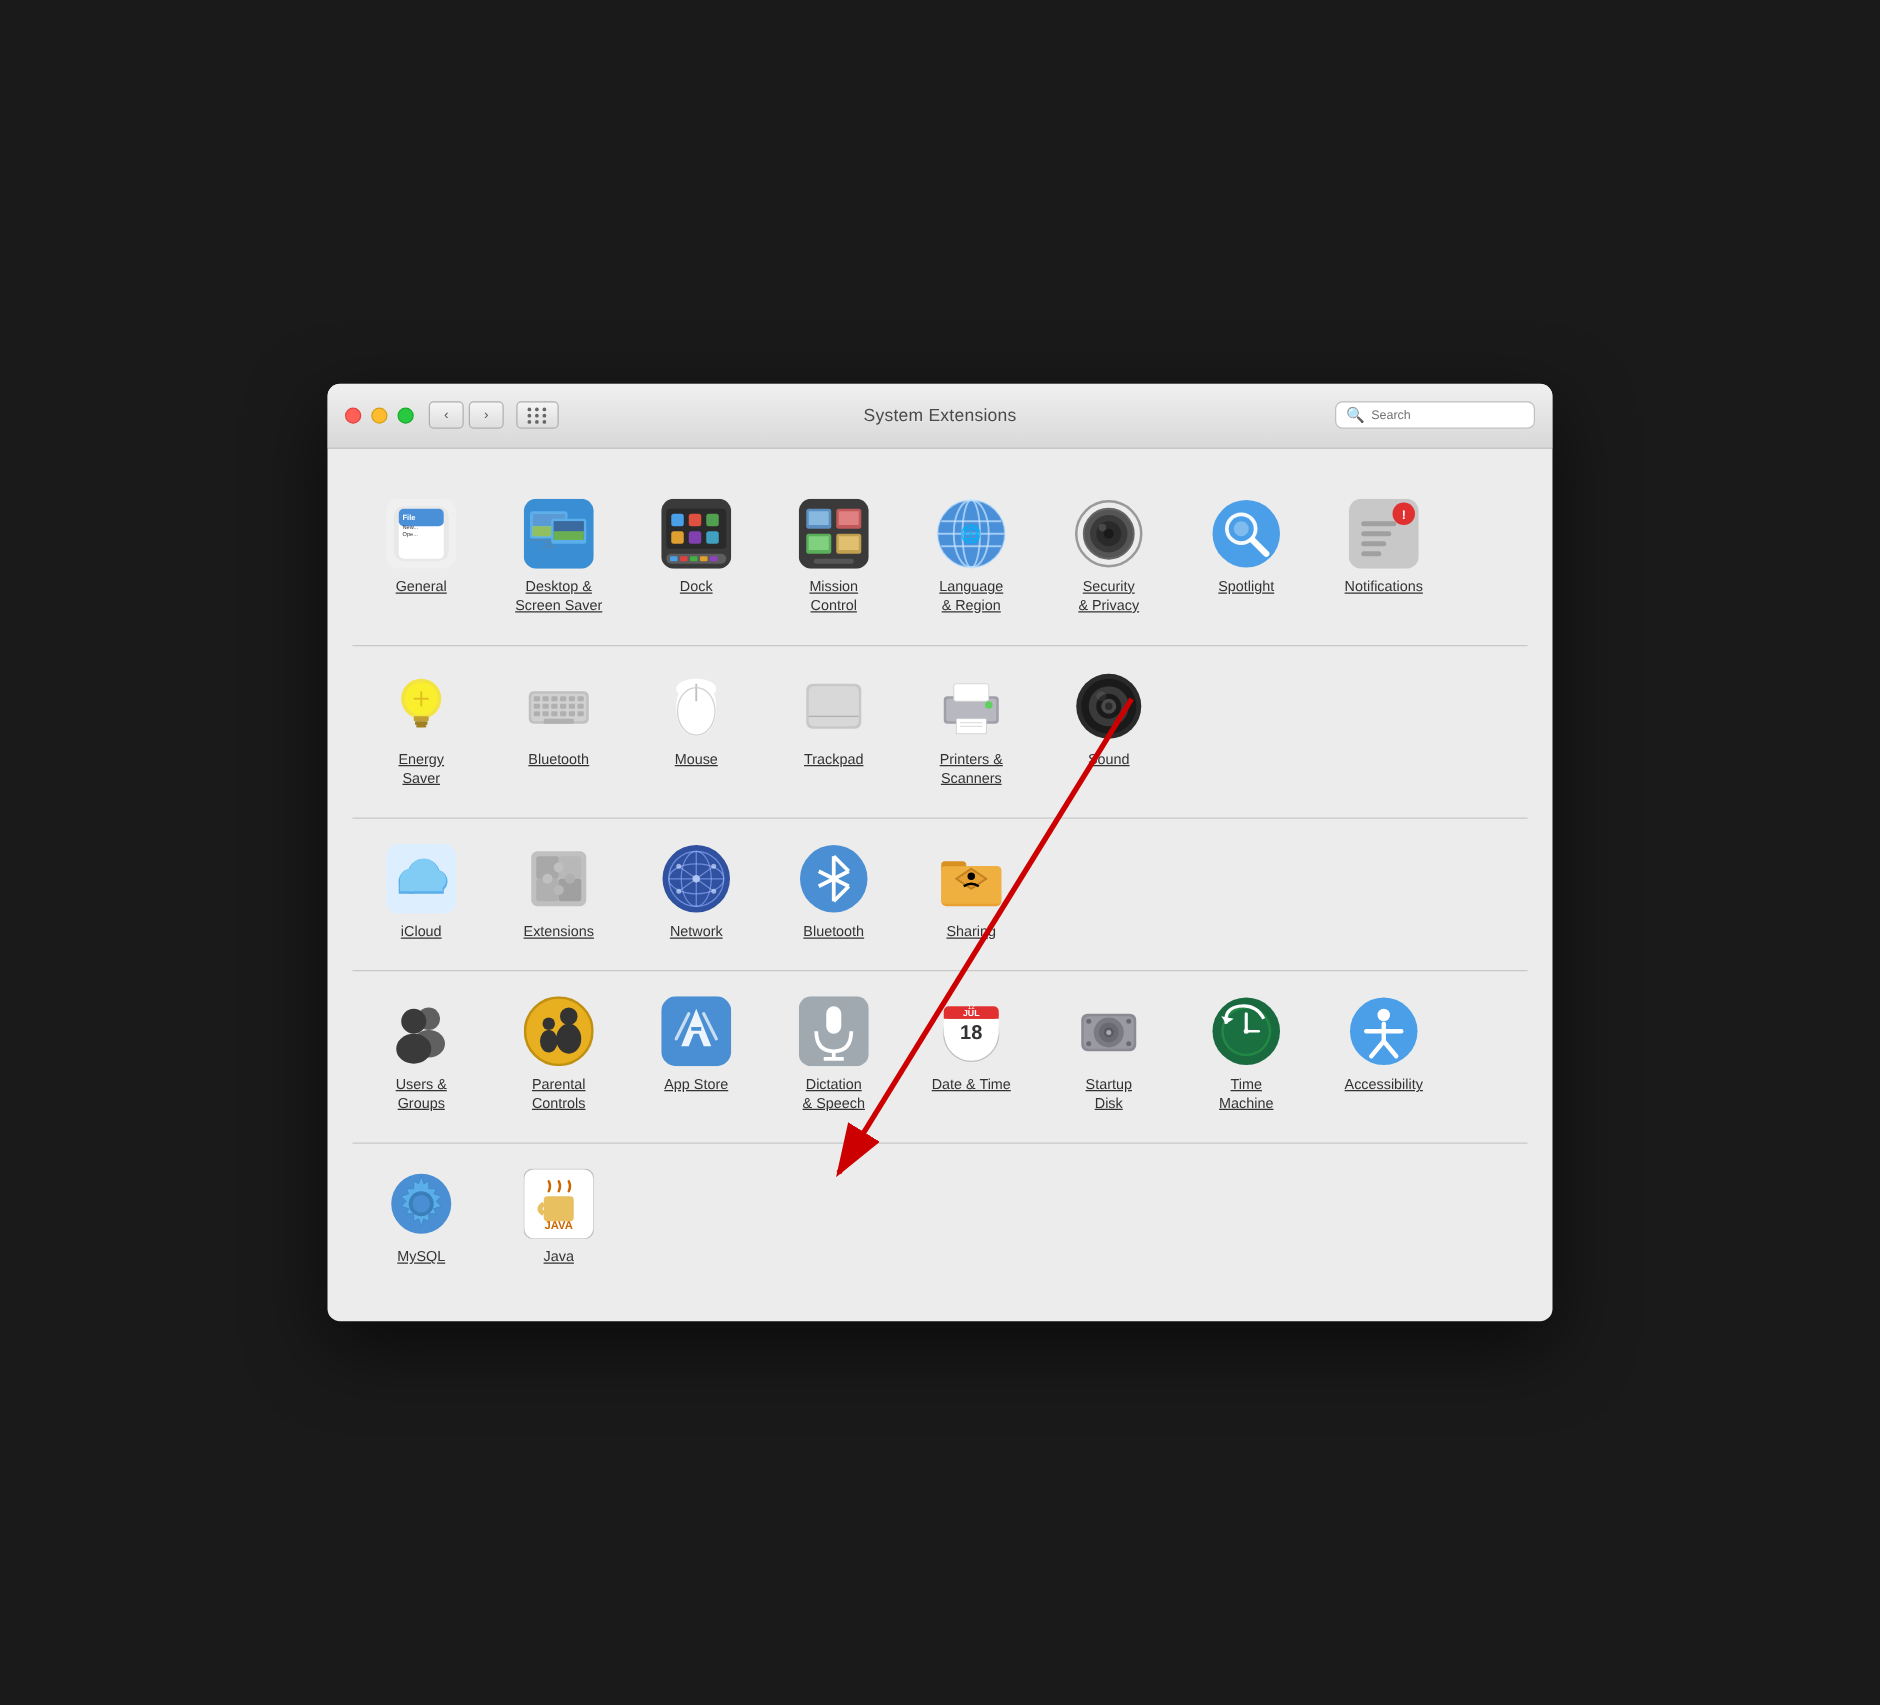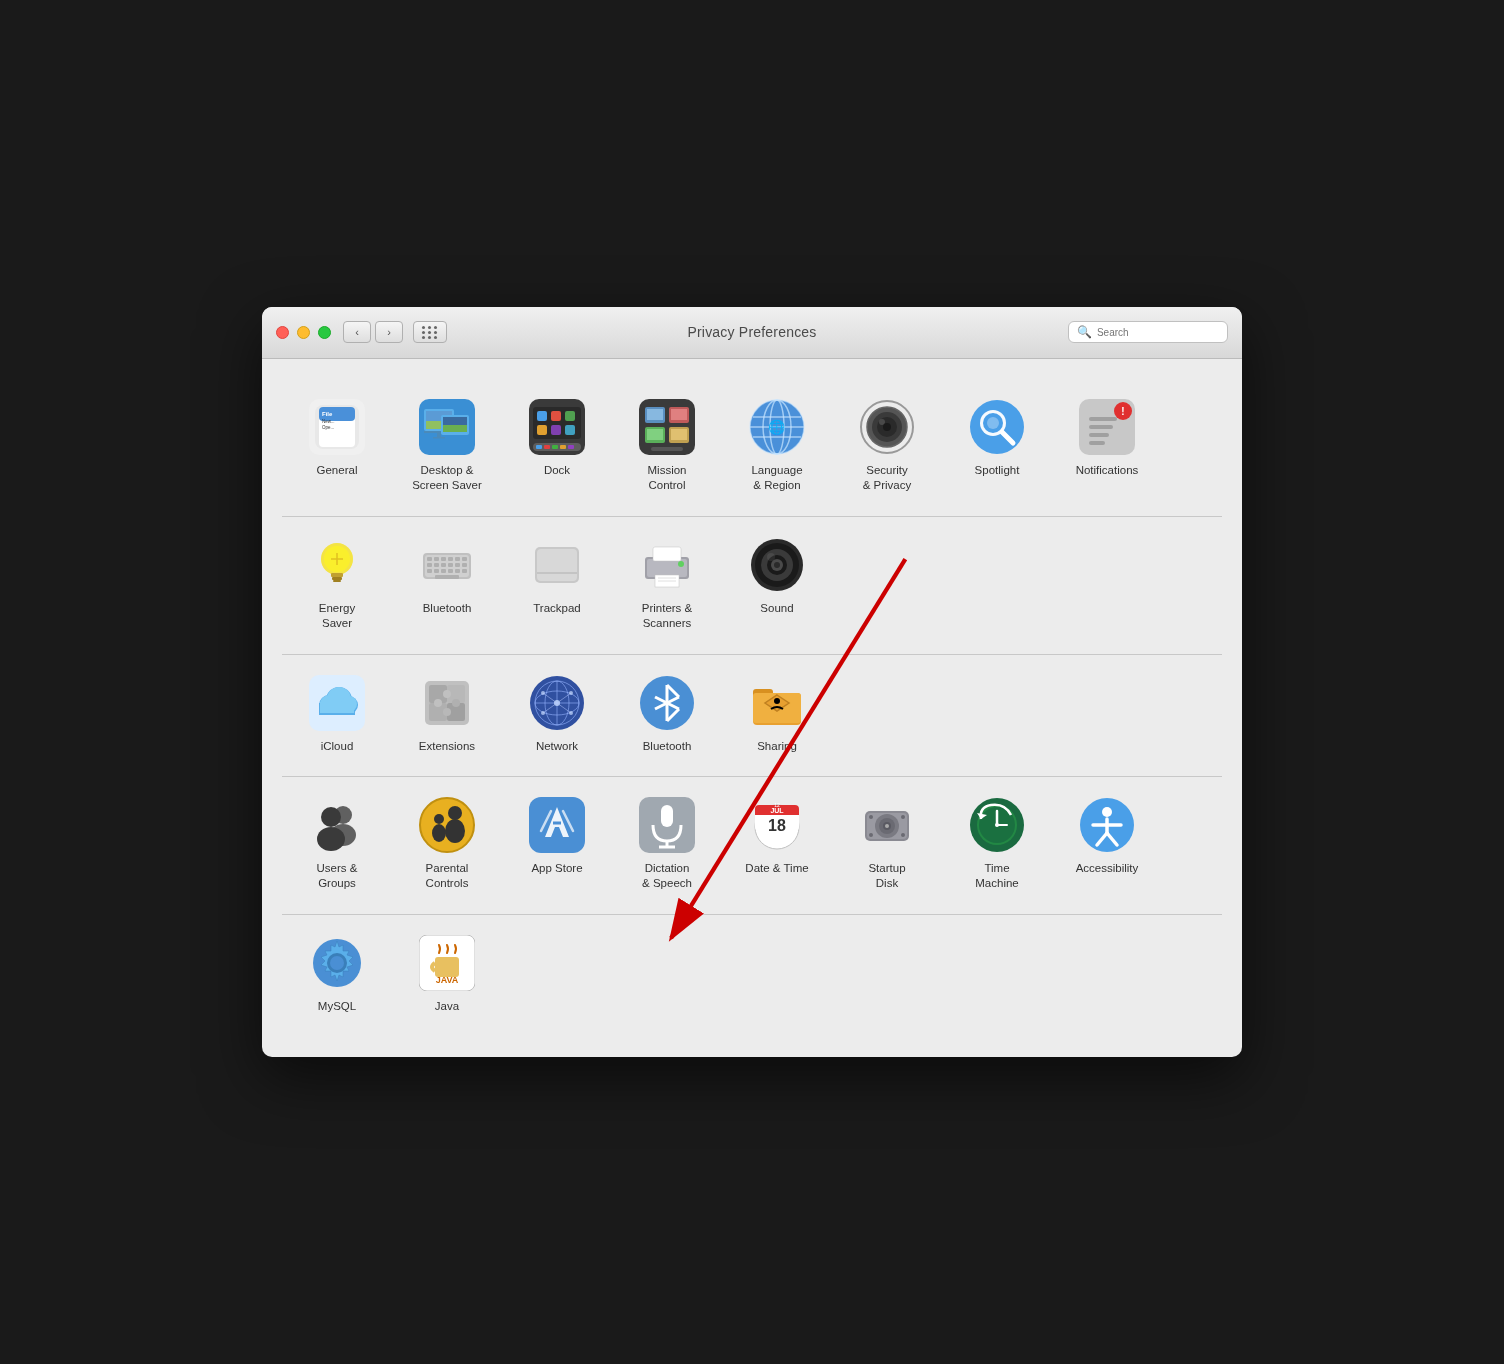--- a/index.html
+++ b/index.html
@@ -147,20 +147,21 @@
     }
     .icon-wrap svg {
       width: 56px;
       height: 56px;
     }
     .pref-label {
       font-size: 11.5px;
       color: #333;
       line-height: 1.3;
       text-align: center;
+      text-decoration: underline;
     }
 
     .window-container {
       position: relative;
     }
   </style>
 </head>
 <body>
 
 <div class="window-container">
@@ -181,21 +182,21 @@
               <div class="grid-dot"></div>
             <div class="grid-dot"></div>
               <div class="grid-dot"></div>
               <div class="grid-dot"></div>
             <div class="grid-dot"></div>
               <div class="grid-dot"></div>
               <div class="grid-dot"></div>
           </div>
         </div>
       </div>
-      <div class="title-text">Privacy Preferences</div>
+      <div class="title-text">System Extensions</div>
       <div class="search-box">
         <span class="search-icon-svg">🔍</span>
         <input class="search-input" placeholder="Search" type="text" style="">
       </div>
     </div>
     <div class="content" style="position:relative;">
 
       <div class="section">
 
         <div class="pref-item">
@@ -405,20 +406,37 @@
               <rect x="29" y="32" width="5" height="4" rx="1" fill="#b0b0b0"></rect>
               <rect x="36" y="32" width="5" height="4" rx="1" fill="#b0b0b0"></rect>
               <rect x="43" y="32" width="5" height="4" rx="1" fill="#b0b0b0"></rect>
 
               <rect x="16" y="38" width="24" height="4" rx="1" fill="#b0b0b0"></rect>
             </svg>
           </div>
           <span class="pref-label">Bluetooth</span>
         </div>
 
+        <div class="pref-item">
+          <div class="icon-wrap">
+            <svg viewBox="0 0 56 56" xmlns="http://www.w3.org/2000/svg">
+
+              <ellipse cx="28" cy="32" rx="16" ry="20" fill="#e0e0e0"></ellipse>
+              <ellipse cx="28" cy="32" rx="16" ry="20" fill="white"></ellipse>
+
+              <ellipse cx="28" cy="14" rx="16" ry="8" fill="white"></ellipse>
+              <ellipse cx="28" cy="28" rx="16" ry="22" fill="white"></ellipse>
+
+              <line x1="28" y1="10" x2="28" y2="24" stroke="#c0c0c0" stroke-width="1.5"></line>
+
+              <ellipse cx="28" cy="32" rx="15" ry="19" fill="none" stroke="#d0d0d0" stroke-width="1"></ellipse>
+            </svg>
+          </div>
+          <span class="pref-label">Mouse</span>
+        </div>
 
         <div class="pref-item">
           <div class="icon-wrap">
             <svg viewBox="0 0 56 56" xmlns="http://www.w3.org/2000/svg">
 
               <rect x="6" y="10" width="44" height="36" rx="5" fill="#c8c8c8"></rect>
               <rect x="8" y="12" width="40" height="32" rx="4" fill="#d8d8d8"></rect>
 
               <line x1="8" y1="36" x2="48" y2="36" stroke="#b0b0b0" stroke-width="1"></line>
             </svg>

